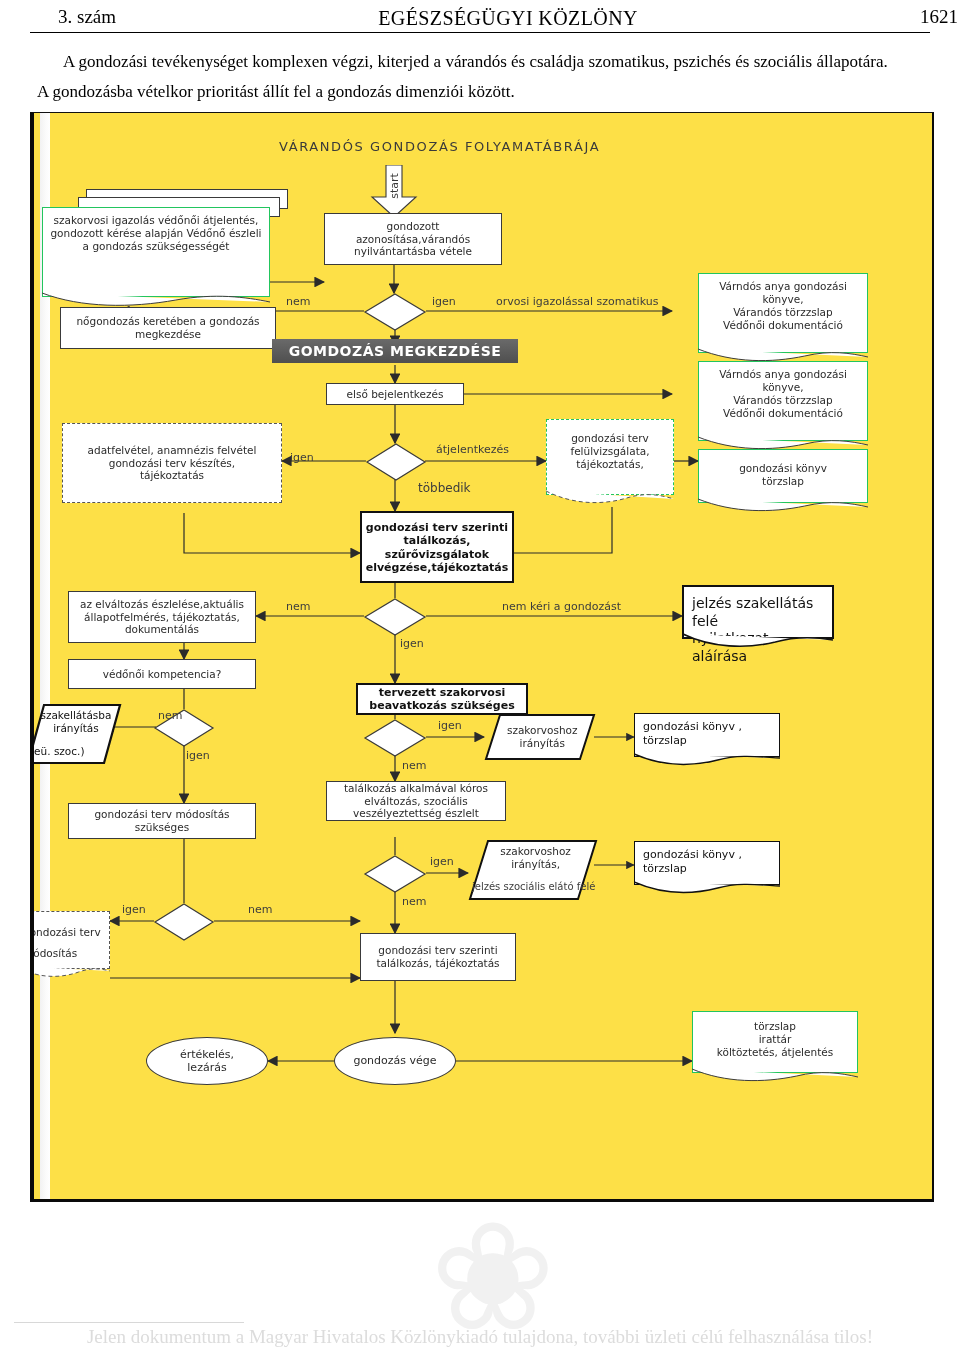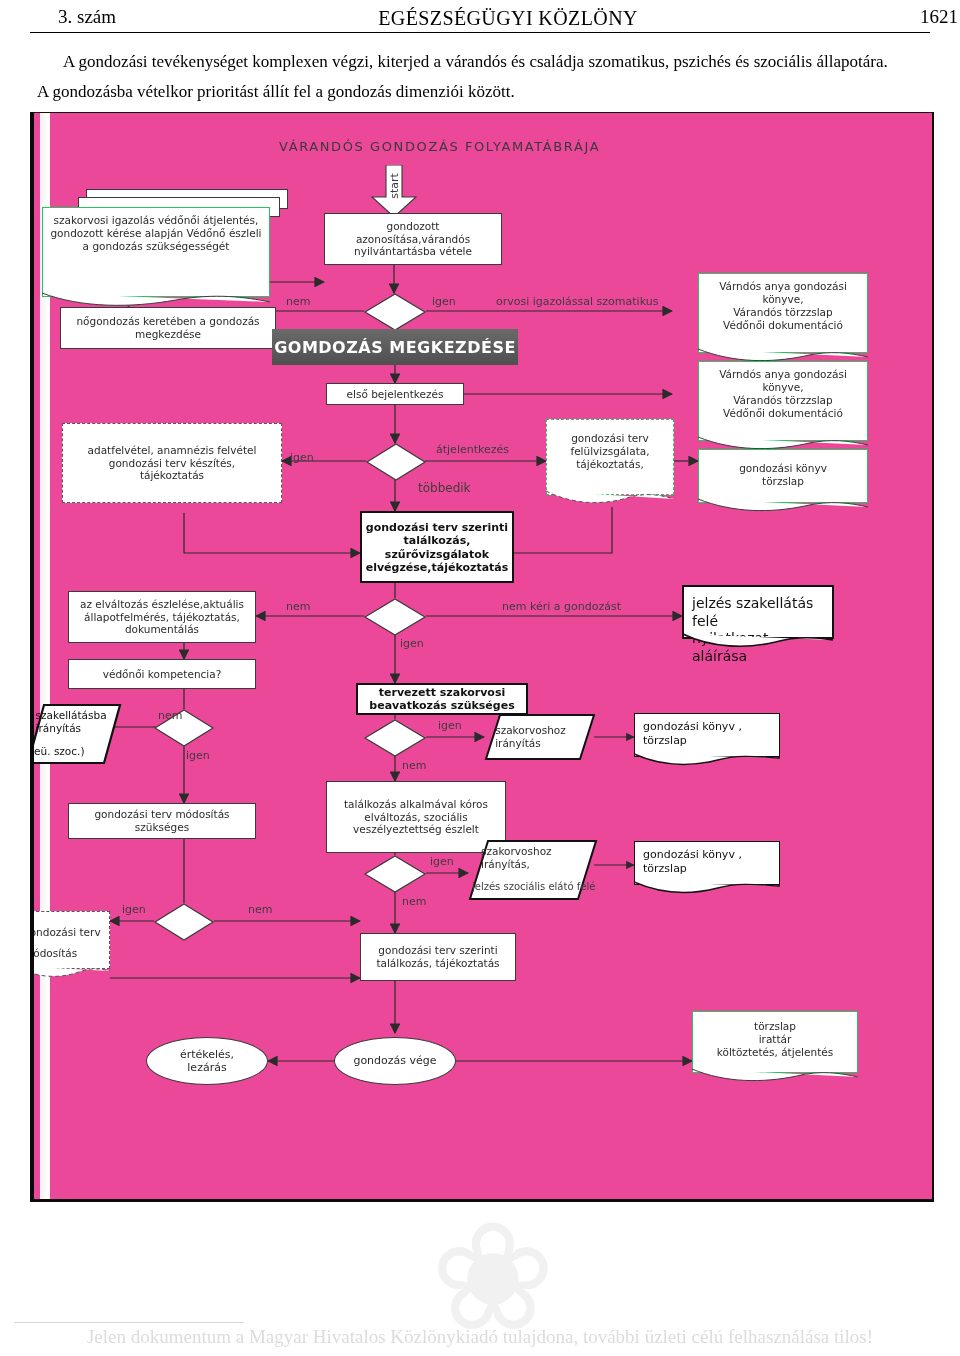--- a/index.html
+++ b/index.html
@@ -13,21 +13,21 @@
   .rule{position:absolute;left:30px;top:32px;width:900px;height:1px;background:#000;}
 
   
   .intro{position:absolute;left:30px;top:44px;width:900px;font-size:17px;line-height:1.33;text-align:justify;}
   .intro p{margin:7px;}
   .intro p.first{text-indent:26px;}
 
   
   .figure{position:absolute;left:30px;top:112px;width:898px;height:1086px;border:1px solid #111;
           border-left:4px solid #0a0a0a;border-bottom:3px solid #0a0a0a;border-right:2px solid #0a0a0a;
-          background:#ec4899;overflow:hidden;}
+          background:#fde047;overflow:hidden;}
   .fig-inner{position:absolute;left:0;top:0;width:898px;height:1086px;}
   .edge-smudge{position:absolute;left:6px;top:0;width:10px;height:1086px;
                background:linear-gradient(90deg,#f2f2f2,#fbfbfb 60%,#fff);}
 
   
   .fl{position:absolute;box-sizing:border-box;font-family:"DejaVu Sans",sans-serif;color:#2b2b2b;}
 
   .box{border:1px solid #3a3a3a;display:flex;align-items:center;justify-content:center;
        text-align:center;line-height:1.22;background:#fff;}
   .box.bold{border:2px solid #111;color:#111;font-weight:600;}
@@ -40,21 +40,21 @@
   .doc-wave{position:absolute;left:-1px;bottom:-12px;width:calc(100% + 2px);height:16px;}
 
   
   .dia{position:absolute;}
   .dia svg{display:block;overflow:visible;}
 
   
   .par{position:absolute;box-sizing:border-box;}
   .par svg{position:absolute;left:0;top:0;overflow:visible;}
   .par .ptxt{position:absolute;left:10%;right:6%;top:0;height:100%;display:flex;flex-direction:column;
-             justify-content:center;text-align:left;line-height:1.25;
+             justify-content:center;text-align:center;line-height:1.25;
              font-family:"DejaVu Sans",sans-serif;color:#2b2b2b;}
 
   
   .ell{position:absolute;box-sizing:border-box;border:1px solid #3a3a3a;border-radius:50%;
        display:flex;align-items:center;justify-content:center;text-align:center;line-height:1.2;
        font-family:"DejaVu Sans",sans-serif;color:#2b2b2b;background:#fff;}
 
   
   .banner{position:absolute;box-sizing:border-box;background:#5b5b5b;color:#fff;font-weight:700;
           display:flex;align-items:center;justify-content:center;letter-spacing:.5px;
@@ -225,21 +225,21 @@
           <path d="M31,1 L61,19 L31,37 L1,19 z" fill="#fff" stroke="#3a3a3a" stroke-width="1.2"></path>
         </svg>
   </div>
   <div class="elbl" style="left:252px;top:182px;font-size:11px;">nem</div>
   <div class="elbl" style="left:398px;top:182px;font-size:11px;">igen</div>
   <div class="elbl" style="left:462px;top:182px;font-size:11px;">orvosi  igazolással szomatikus</div>
 
   <div class="fl box" style="left:26px;top:194px;width:216px;height:42px;font-size:10.5px;white-space:pre-line;">nőgondozás keretében a gondozás
 megkezdése</div>
 
-  <div class="banner" style="left:238px;top:216px;width:246px;height:36px;font-size:16px;">GOMDOZÁS MEGKEZDÉSE</div>
+  <div class="banner" style="left:238px;top:226px;width:246px;height:24px;font-size:14px;">GOMDOZÁS MEGKEZDÉSE</div>
 
   <div class="fl box" style="left:292px;top:270px;width:138px;height:22px;font-size:10.5px;">első bejelentkezés</div>
 
   <div class="fl box dashed" style="left:28px;top:310px;width:220px;height:80px;font-size:10.5px;white-space:pre-line;">adatfelvétel, anamnézis felvétel
 gondozási terv készítés,
 tájékoztatás</div>
   <div class="elbl" style="left:256px;top:338px;font-size:11px;">igen</div>
 
   <div class="dia" style="left:332px;top:330px;">
     <svg width="60" height="38" viewBox="0 0 60 38">
@@ -353,21 +353,21 @@
   </div>
 
   <div class="doc" style="left:600px;top:600px;width:146px;height:44px;border:1.6px solid #111;">
     <div class="doctxt" style="font-size:11px;white-space:pre-line;top:6px;text-align:left;left:8px;color:#111;">gondozási könyv ,
 törzslap</div>
     <svg class="doc-wave" viewBox="0 0 150 16" preserveAspectRatio="none">
           <path d="M0,2 C28,14 58,15 86,8 C108,2 130,5 150,6" fill="#fff" stroke="#111" stroke-width="1.4"></path>
         </svg>
   </div>
 
-  <div class="fl box" style="left:292px;top:668px;width:180px;height:72px;font-size:10.5px;white-space:pre-line;">találkozás alkalmával kóros
+  <div class="fl box" style="left:292px;top:668px;width:180px;height:40px;font-size:10.5px;white-space:pre-line;">találkozás alkalmával kóros
 elváltozás, szociális
 veszélyeztettség észlelt</div>
 
   <div class="dia" style="left:330px;top:742px;">
     <svg width="62" height="38" viewBox="0 0 62 38">
           <path d="M31,1 L61,19 L31,37 L1,19 z" fill="#fff" stroke="#3a3a3a" stroke-width="1.2"></path>
         </svg>
   </div>
   <div class="elbl" style="left:396px;top:742px;font-size:11px;">igen</div>
   <div class="elbl" style="left:368px;top:782px;font-size:11px;">nem</div>

